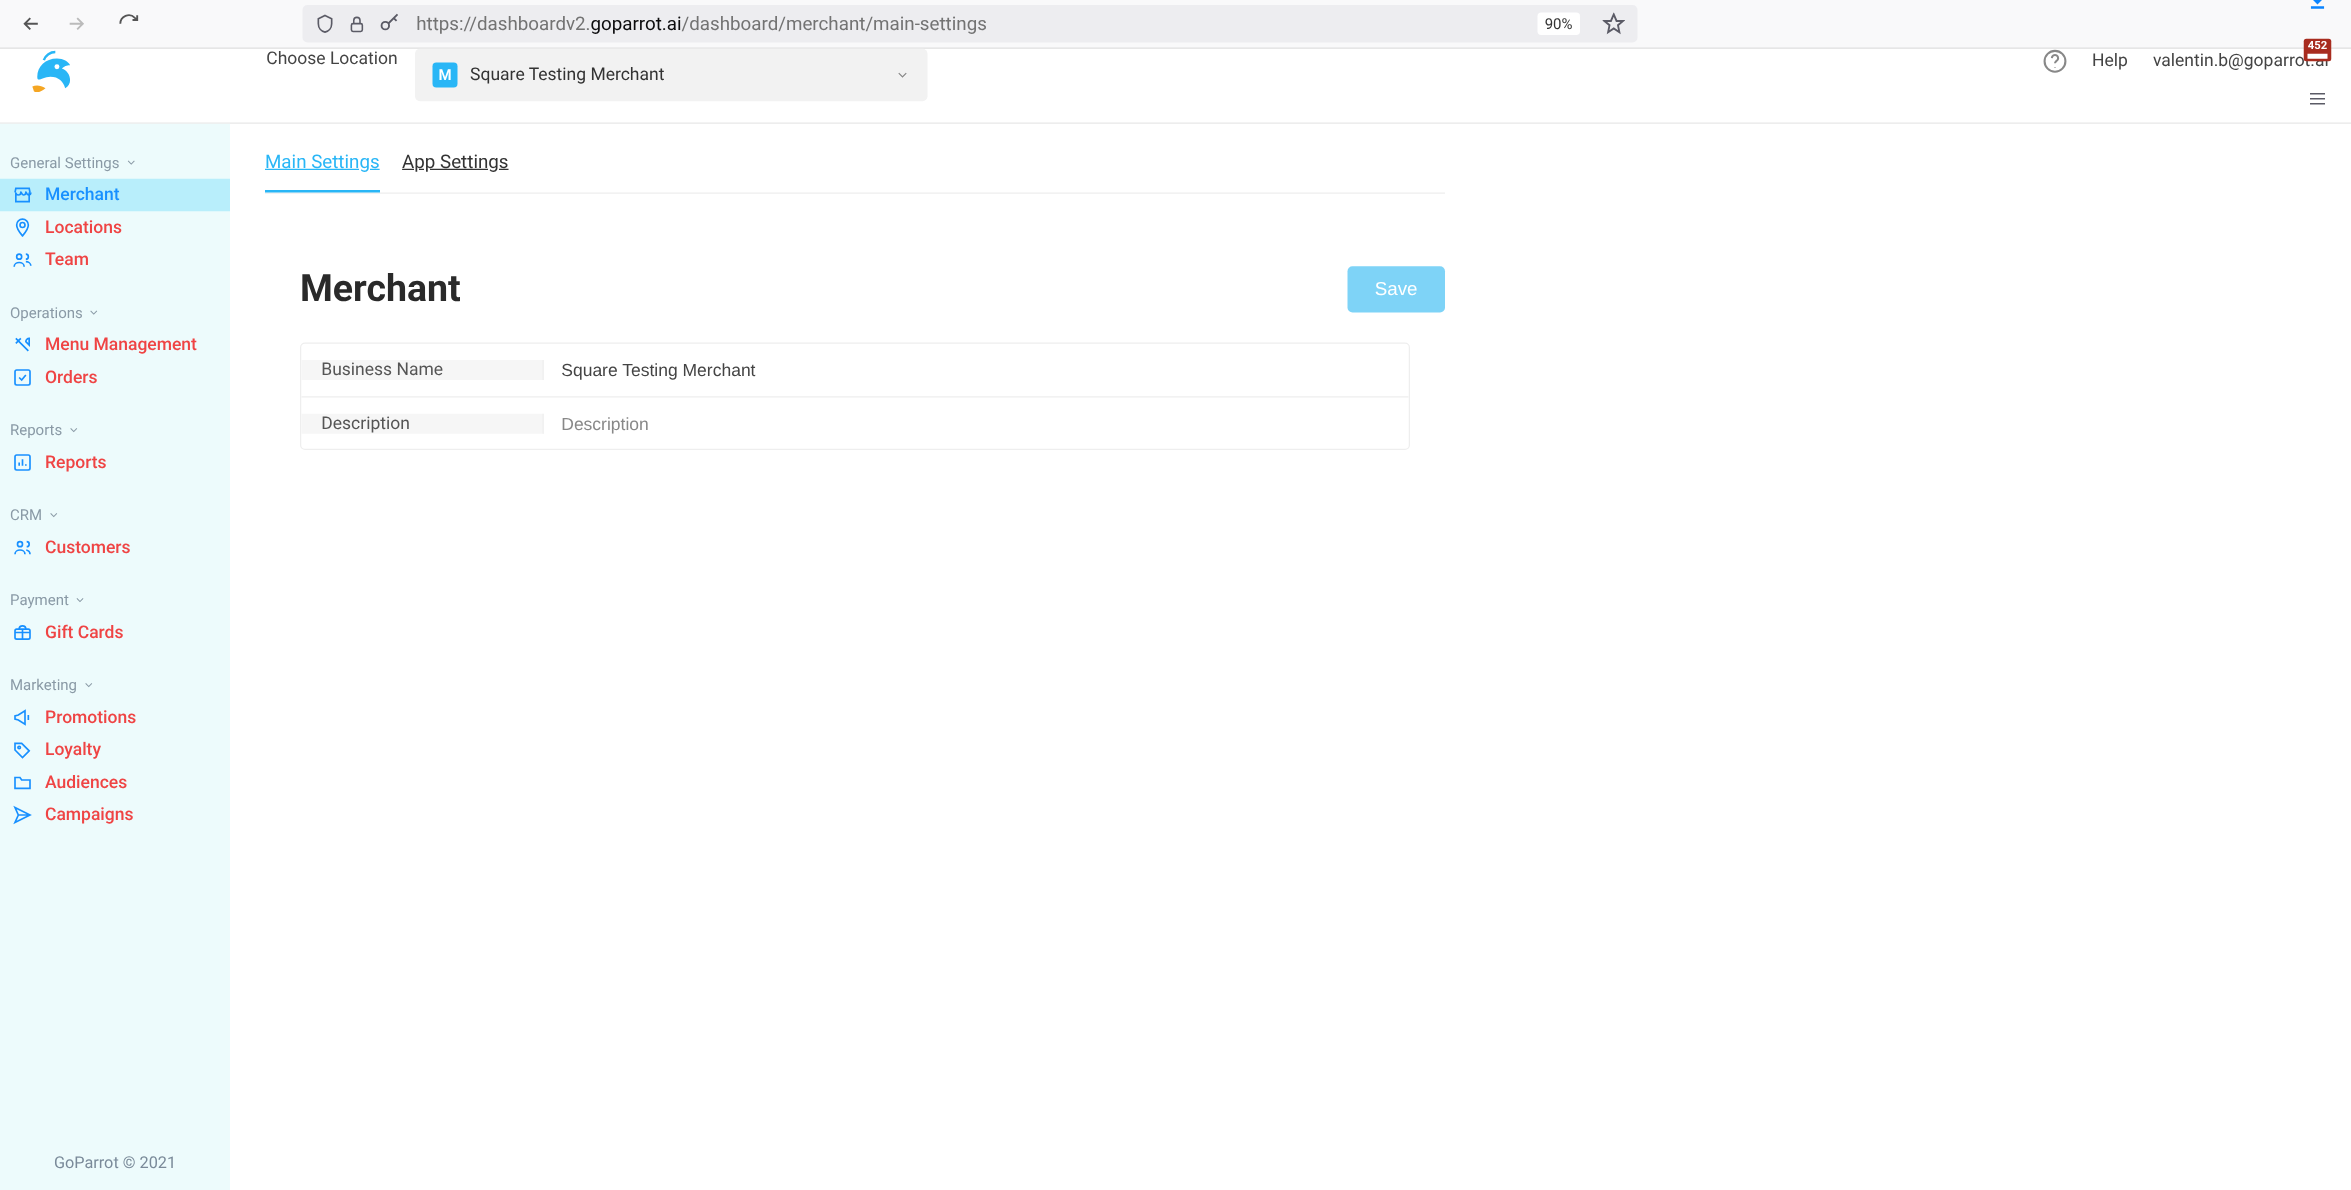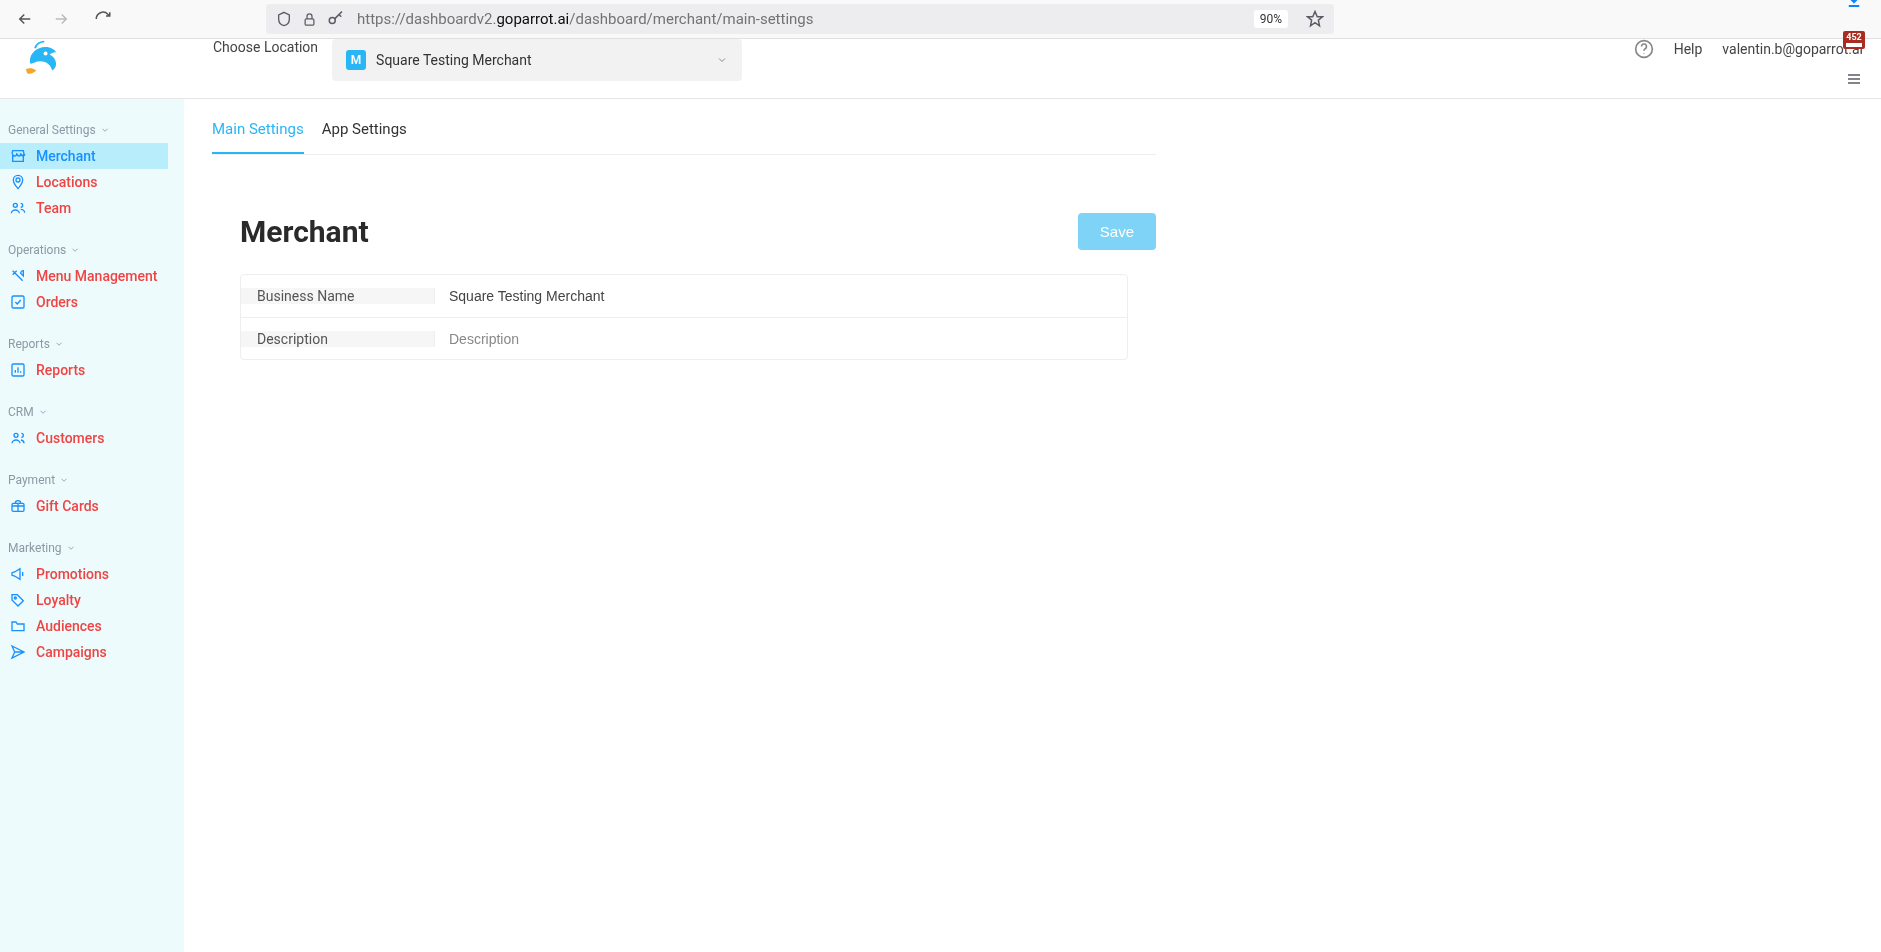--- a/index.html
+++ b/index.html
@@ -1,19 +1,19 @@
 <!DOCTYPE html>
 <html><head>
 <meta charset="utf-8">
 <style>
   * { box-sizing: border-box; margin: 0; padding: 0; }
   html, body { height: 100%; font-family: -apple-system, BlinkMacSystemFont, "Segoe UI", Roboto, Arial, sans-serif; color: #333; background: #fff; }
   
   
-  .browser-chrome { height: 39px; background: #f9f9fa; border-bottom: 1px solid #e0e0e0; display: flex; align-items: center; padding: 0 10px; gap: 24px; }
+  .browser-chrome { height: 39px; background: #f9f9fa; border-bottom: 1px solid #e0e0e0; display: flex; align-items: center; padding: 0 10px; gap: 0; }
   .nav-arrows { display: flex; gap: 18px; align-items: center; padding-left: 6px; }
   .nav-arrow { color: #555; cursor: pointer; }
   .nav-arrow.disabled { color: #bbb; }
   .reload { margin-left: 6px; color: #555; cursor: pointer; }
   .address-bar { flex: 0 0 auto; margin-left: 130px; height: 30px; background: #ededf0; border-radius: 4px; display: flex; align-items: center; padding: 0 10px; gap: 12px; width: 1068px; }
   .addr-icons { display: flex; gap: 10px; align-items: center; color: #5b5b66; }
   .url { color: #737373; font-size: 15px; flex: 1; overflow: hidden; white-space: nowrap; }
   .url .domain { color: #0c0c0d; }
   .zoom-badge { background: #fff; border-radius: 3px; padding: 2px 6px; font-size: 12px; color: #333; }
   .star { color: #5b5b66; margin-left: 6px; }
@@ -27,33 +27,33 @@
   .logo { width: 42px; height: 42px; }
   .loc-label { font-size: 14px; color: #444; margin-right: 14px; }
   .loc-select { background: #f2f2f2; border-radius: 4px; height: 42px; width: 410px; display: flex; align-items: center; padding: 0 14px; cursor: pointer; position: relative; }
   .loc-select .m-badge { background: #29b6f6; color: #fff; width: 20px; height: 20px; border-radius: 3px; display:flex; align-items:center; justify-content:center; font-size:12px; font-weight:600; margin-right: 10px;}
   .loc-select .chev { margin-left:auto; color:#888;}
   .header-right { margin-left: auto; display: flex; align-items: center; gap: 20px; font-size: 14px; color: #444; }
   .help-wrap { display:flex; align-items:center; gap:20px; cursor:pointer; }
   
   
   .app-body { display: flex; height: calc(100% - 99px); }
-  .sidebar { width: 184px; background: #edfbfc; display:flex; flex-direction:row; padding-top: 16px; position:relative;}
+  .sidebar { width: 184px; background: #edfbfc; display:flex; flex-direction:column; padding-top: 16px; position:relative;}
   .section-header { font-size: 12px; color: #8a9aa6; padding: 8px 8px 6px; display:flex; align-items:center; gap:4px; cursor:pointer;}
   .nav-item { display:flex; align-items:center; gap:10px; padding: 5px 10px; font-size: 14px; color: #ef4444; cursor:pointer; height:26px;}
   .nav-item .icon { width:16px; display:flex; justify-content:center; color:#1890ff;}
   .nav-item.active { background: #b8eefb; color: #1890ff; }
   .nav-item.active .label { color:#1890ff; }
   .nav-item .label { font-weight:500; }
   .sidebar-footer { margin-top:auto; padding: 12px 0 14px; text-align:center; font-size:13px; color:#7a8a99;}
   
   
   .main { flex: 1; padding: 0 28px; overflow:auto; }
   .tabs { display:flex; gap: 18px; border-bottom: 1px solid #eee; height: 56px; align-items:flex-end; width: 944px;}
-  .tab { padding: 0 0 14px; font-size: 15px; color:#333; cursor:pointer; border-bottom: 2px solid transparent; }
+  .tab { padding: 0 0 14px; font-size: 15px; color:#333; cursor:pointer; border-bottom: 2px solid transparent; text-decoration: underline; }
   .tab.active { color:#29b6f6; border-bottom-color:#29b6f6; }
   
   .page-header-row { display:flex; align-items:center; margin-top: 58px; width: 916px; margin-left:28px;}
   .page-title { font-size: 30px; font-weight: 700; color:#2a2a2a; }
   .save-btn { margin-left:auto; background:#7ed3f7; color:#fff; border:none; border-radius:4px; padding: 10px 22px; font-size:15px; cursor:pointer; }
   
   .form-table { margin-top: 24px; width: 888px; margin-left:28px; border:1px solid #eee; border-radius:4px; overflow:hidden;}
   .form-row { display:flex; height:42px; align-items:center;}
   .form-row + .form-row { border-top:1px solid #eee; }
   .form-label-cell { width: 194px; background:#f6f6f6; display:flex; align-items:center; padding: 0 16px; font-size:14px; color:#555; border-right:1px solid #eee;}
@@ -312,20 +312,21 @@
         </div>
         <div class="nav-item">
           <span class="icon">
             <svg width="16" height="16" viewBox="0 0 24 24" fill="none" stroke="currentColor" stroke-width="2">
               <path d="M3 3l18 9-18 9 4-9-4-9zM7 12h14"></path>
             </svg>
           </span>
           <span class="label">Campaigns</span>
         </div>
       </div>
+    <div class="sidebar-footer">GoParrot © 2021</div>
   </div>
 
   <div class="main">
     <div class="tabs">
       <div class="tab active">Main Settings</div>
       <div class="tab">App Settings</div>
     </div>
     <div class="page-header-row">
       <h1 class="page-title">Merchant</h1>
       <button class="save-btn">Save</button>

